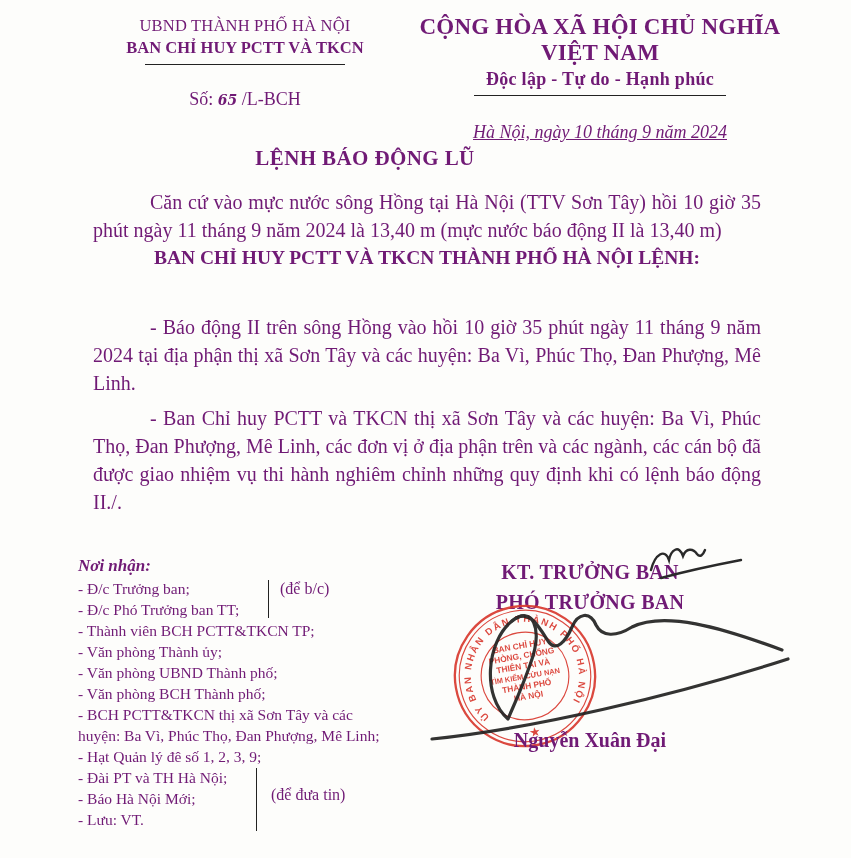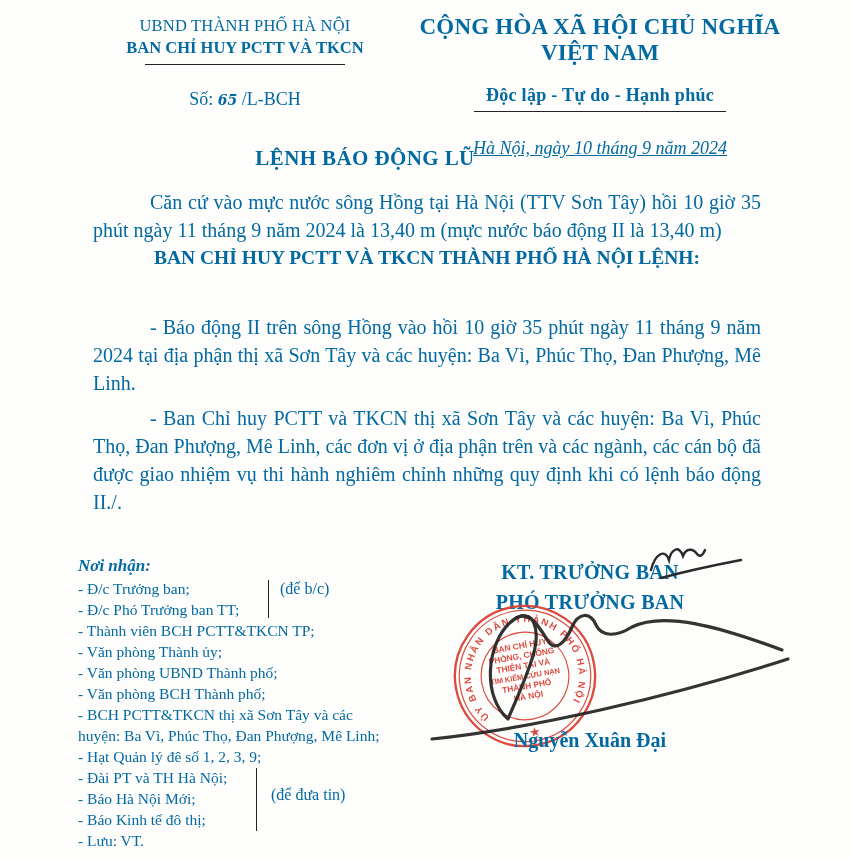--- a/index.html
+++ b/index.html
@@ -1,30 +1,30 @@
 <!DOCTYPE html>
 <html><head>
 <meta charset="utf-8">
 <style>
   html,body{margin:0;padding:0;}
   .page{
     position:relative; width:851px; height:858px;
     background:#fdfdfb; overflow:hidden;
-    font-family:"Liberation Serif", serif; color:#0369a1;
+    font-family:"Liberation Serif", serif; color:#701a75;
   }
   
   .hdr-left{position:absolute; left:95px; top:16px; width:300px; text-align:center;}
   .hdr-left .l1{font-size:16.5px; letter-spacing:.2px;}
   .hdr-left .l2{font-size:16.5px; font-weight:bold; margin-top:2px;}
   .hdr-rule-l{width:200px; border-top:1.6px solid #222; margin:6px auto 0;}
   .doc-no{margin-top:24px; font-size:18px;}
   .hand{font-family:"DejaVu Serif", serif; font-style:italic; font-weight:bold; font-size:14px;}
   .hdr-right{position:absolute; left:400px; top:14px; width:400px; text-align:center;}
   .hdr-right .l1{font-size:23px; font-weight:bold; letter-spacing:.2px;}
-  .hdr-right .l2{font-size:18px; font-weight:bold; margin-top:19px; letter-spacing:.3px;}
+  .hdr-right .l2{font-size:18px; font-weight:bold; margin-top:3px; letter-spacing:.3px;}
   .hdr-rule-r{width:252px; border-top:1.8px solid #222; margin:5px auto 0;}
   .dateline{margin-top:26px; font-size:18px; font-style:italic;text-decoration:underline;}
   
   .doc-title{position:absolute; top:146px; left:0; width:730px; text-align:center;
              font-size:21px; font-weight:bold; letter-spacing:.4px;}
   .body-block{position:absolute; left:93px; top:188px; width:668px;
               font-size:20px; line-height:28px; text-align:justify;}
   .body-block p{margin:0; text-indent:57px;}
   .cmd-heading{margin:39px 0 0; text-align:center; font-weight:bold;
                font-size:19.5px; line-height:28px; text-indent:0 !important;}
@@ -89,21 +89,20 @@
       <li>- Đ/c Trưởng ban;</li>
       <li>- Đ/c Phó Trưởng ban TT;</li>
       <li>- Thành viên BCH PCTT&amp;TKCN TP;</li>
       <li>- Văn phòng Thành ủy;</li>
       <li>- Văn phòng UBND Thành phố;</li>
       <li>- Văn phòng BCH Thành phố;</li>
       <li>- BCH PCTT&amp;TKCN thị xã Sơn Tây và các huyện: Ba Vì, Phúc Thọ, Đan Phượng, Mê Linh;</li>
       <li>- Hạt Quản lý đê số 1, 2, 3, 9;</li>
       <li>- Đài PT và TH Hà Nội;</li>
       <li>- Báo Hà Nội Mới;</li>
-      <li>- Báo Kinh tế đô thị;</li>
       <li>- Lưu: VT.</li>
     </ul>
     <div class="bracket bracket-1"></div>
     <div class="recip-note note-1">(để b/c)</div>
     <div class="bracket bracket-2"></div>
     <div class="recip-note note-2">(để đưa tin)</div>
   </div>
 
   <div class="sig-block">
     <div class="sig-title">KT. TRƯỞNG BAN</div>

